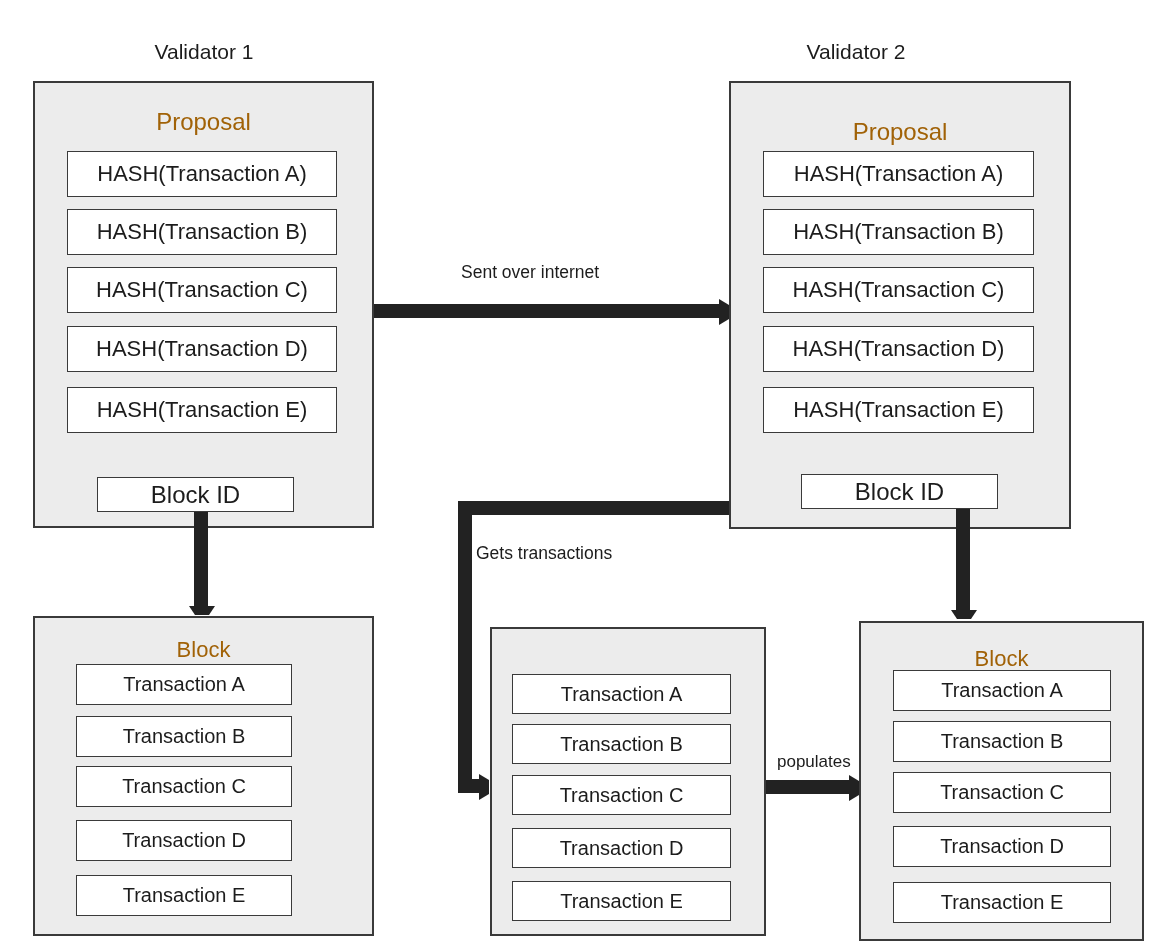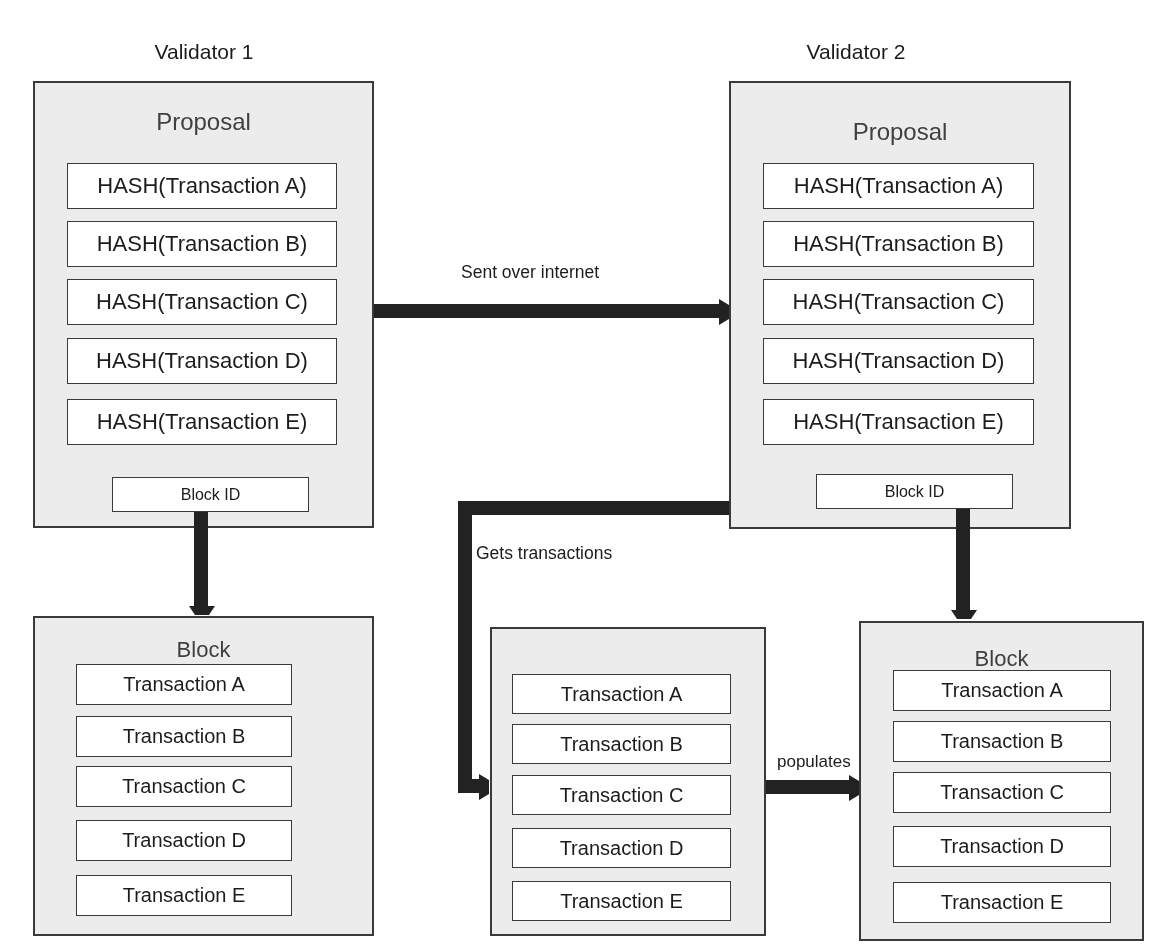--- a/index.html
+++ b/index.html
@@ -15,38 +15,38 @@
   }
   .panel {
     position: absolute;
     background: #ececec;
     border: 2px solid #3a3a3a;
   }
   .panel-heading {
     position: absolute;
     left: 0; right: 0;
     text-align: center;
-    color: #404040;
+    color: #a16207;
     white-space: nowrap;
   }
   .heading-proposal { font-size: 24px; }
   .heading-block    { font-size: 22px; }
   .heading-mempool  { font-size: 23px; }
   .row {
     position: absolute;
     background: #ffffff;
     border: 1.5px solid #3a3a3a;
     display: flex;
     align-items: center;
     justify-content: center;
     white-space: nowrap;
   }
-  .row-hash { font-size: 22px; margin-top: 12px; }
+  .row-hash { font-size: 22px; }
   .row-txn  { font-size: 20px; }
-  .row-blockid { font-size: 16px; margin-left: 15px; }
+  .row-blockid { font-size: 24px; }
   .diagram-title {
     position: absolute;
     font-size: 21px;
     text-align: center;
     white-space: nowrap;
     color: #1c1c1c;
   }
   .edge-label {
     position: absolute;
     font-size: 17.5px;

